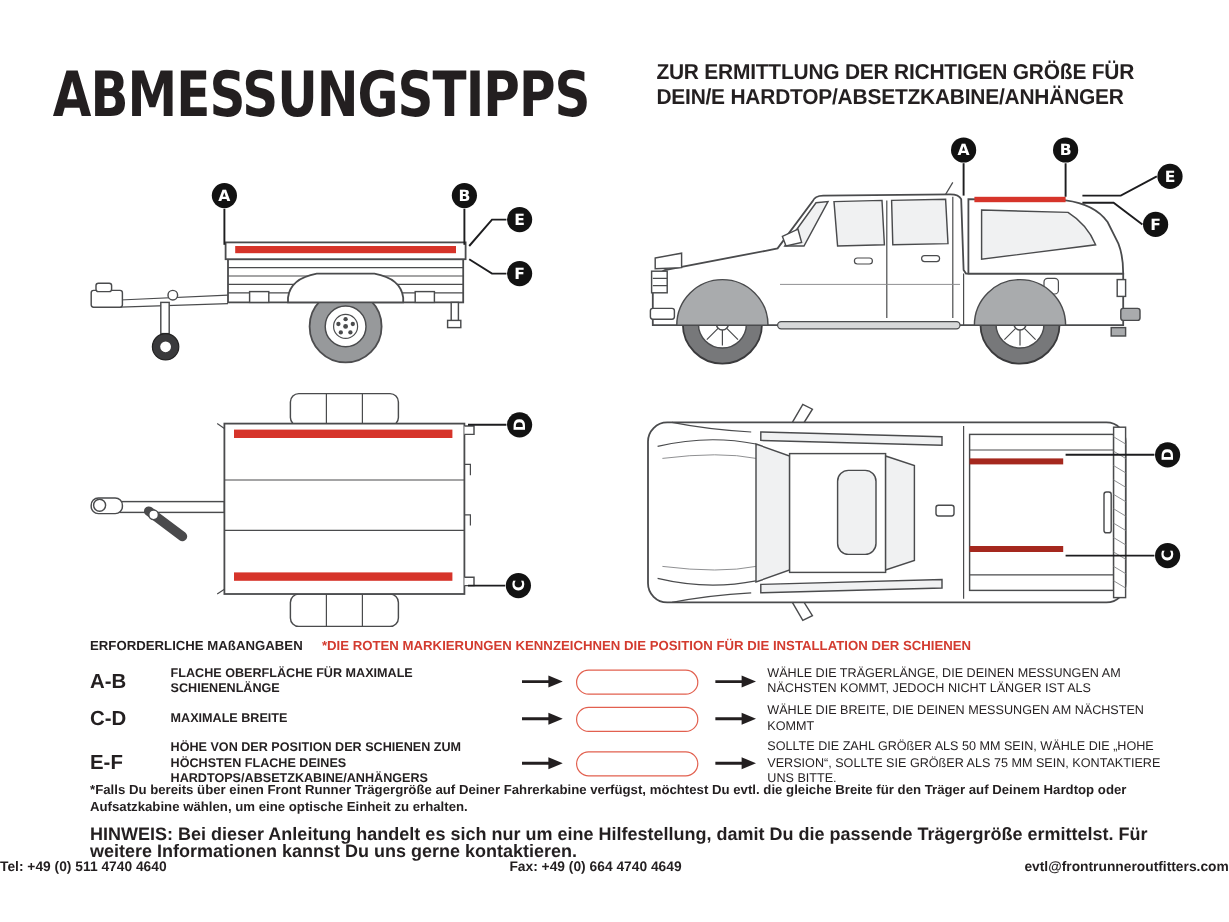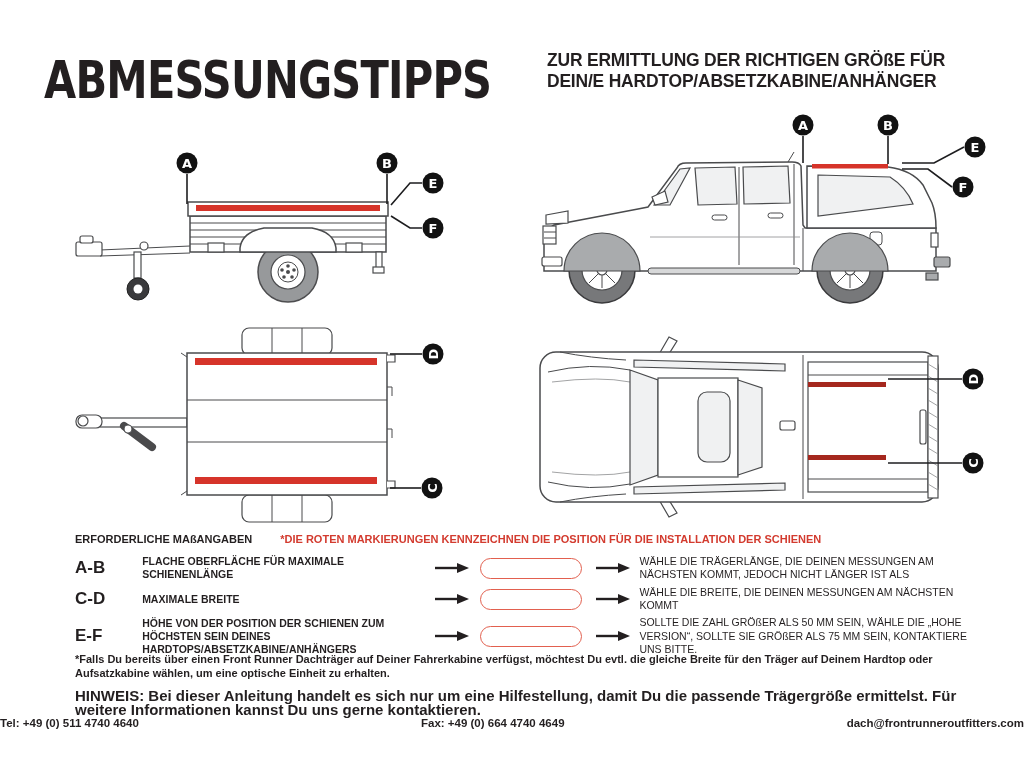--- a/index.html
+++ b/index.html
@@ -30,21 +30,21 @@
   .glass{fill:#f0f1f2;stroke:#4a4b4d;stroke-width:1.2;}
   .gray{fill:#a9abad;stroke:#4a4b4d;stroke-width:1.2;}
   .tire{fill:#77787a;stroke:#3a3a3c;stroke-width:1.5;}
   .tire2{fill:#97999b;stroke:#4d4d4f;stroke-width:1.5;}
   .stripe{fill:#d6342a;}
   .stripedk{fill:#a5281e;}
   .lblc{fill:#121212;}
   .lblt{fill:#ffffff;font-family:"DejaVu Sans",sans-serif;font-weight:bold;font-size:13px;text-anchor:middle;}
   
   .mhead{
-    left:75px;top:533px;display:flex;gap:28px;align-items:baseline;
+    left:75px;top:533px;display:flex;gap:16px;align-items:baseline;
     font-weight:bold;font-size:11px;white-space:nowrap;
   }
   .rednote{color:#d33b2f;}
   .mrows{left:75px;top:554px;width:912px;}
   .mrow{display:flex;align-items:center;min-height:28px;margin-bottom:3px;}
   .mrow .code{width:48px;font-weight:bold;font-size:17px;}
   .mrow .desc{width:298px;font-weight:bold;font-size:10.5px;line-height:13px;padding-right:8px;box-sizing:border-box;margin-left:20px;}
   .mrow .ar{width:46px;display:flex;align-items:center;}
   .mrow .cap{width:104px;height:21px;border:1.6px solid #e2604f;border-radius:12px;margin-right:14px;box-sizing:border-box;background:#fff;}
   .mrow .ar2{width:44px;display:flex;align-items:center;}
@@ -288,39 +288,39 @@
         <svg width="34" height="12" viewBox="0 0 34 12">
           <line x1="0" y1="6" x2="24" y2="6" stroke="#231f20" stroke-width="2.4"></line>
           <polygon points="22,1 34,6 22,11" fill="#231f20"></polygon>
         </svg>
       </div>
     <div class="res">WÄHLE DIE BREITE, DIE DEINEN MESSUNGEN AM NÄCHSTEN KOMMT</div>
   </div>
 
   <div class="mrow">
     <div class="code">E-F</div>
-    <div class="desc">HÖHE VON DER POSITION DER SCHIENEN ZUM HÖCHSTEN SEIN DEINES HARDTOPS/ABSETZKABINE/ANHÄNGERS</div>
+    <div class="desc">HÖHE VON DER POSITION DER SCHIENEN ZUM HÖCHSTEN FLACHE DEINES HARDTOPS/ABSETZKABINE/ANHÄNGERS</div>
     <div class="ar">
         <svg width="34" height="12" viewBox="0 0 34 12">
           <line x1="0" y1="6" x2="24" y2="6" stroke="#231f20" stroke-width="2.4"></line>
           <polygon points="22,1 34,6 22,11" fill="#231f20"></polygon>
         </svg>
       </div>
     <div class="cap"></div>
     <div class="ar2">
         <svg width="34" height="12" viewBox="0 0 34 12">
           <line x1="0" y1="6" x2="24" y2="6" stroke="#231f20" stroke-width="2.4"></line>
           <polygon points="22,1 34,6 22,11" fill="#231f20"></polygon>
         </svg>
       </div>
     <div class="res">SOLLTE DIE ZAHL GRÖßER ALS 50 MM SEIN, WÄHLE DIE „HOHE VERSION“, SOLLTE SIE GRÖßER ALS 75 MM SEIN, KONTAKTIERE UNS BITTE.</div>
   </div>
 
 </div>
 
-<div class="abs fnote">*Falls Du bereits über einen Front Runner Dachträger auf Deiner Fahrerkabine verfügst, möchtest Du evtl. die gleiche Breite für den Träger auf Deinem Hardtop oder Aufsatzkabine wählen, um eine optische Einheit zu erhalten.</div>
+<div class="abs fnote">*Falls Du bereits über einen Front Runner Trägergröße auf Deiner Fahrerkabine verfügst, möchtest Du evtl. die gleiche Breite für den Träger auf Deinem Hardtop oder Aufsatzkabine wählen, um eine optische Einheit zu erhalten.</div>
 <div class="abs hinweis">HINWEIS: Bei dieser Anleitung handelt es sich nur um eine Hilfestellung, damit Du die passende Trägergröße ermittelst. Für weitere Informationen kannst Du uns gerne kontaktieren.</div>
 
 <div class="abs contact">
   <span>Tel: +49 (0) 511 4740 4640</span>
   <span>Fax: +49 (0) 664 4740 4649</span>
-  <span>dach@frontrunneroutfitters.com</span>
+  <span>evtl@frontrunneroutfitters.com</span>
 </div>
 
 </body></html>

